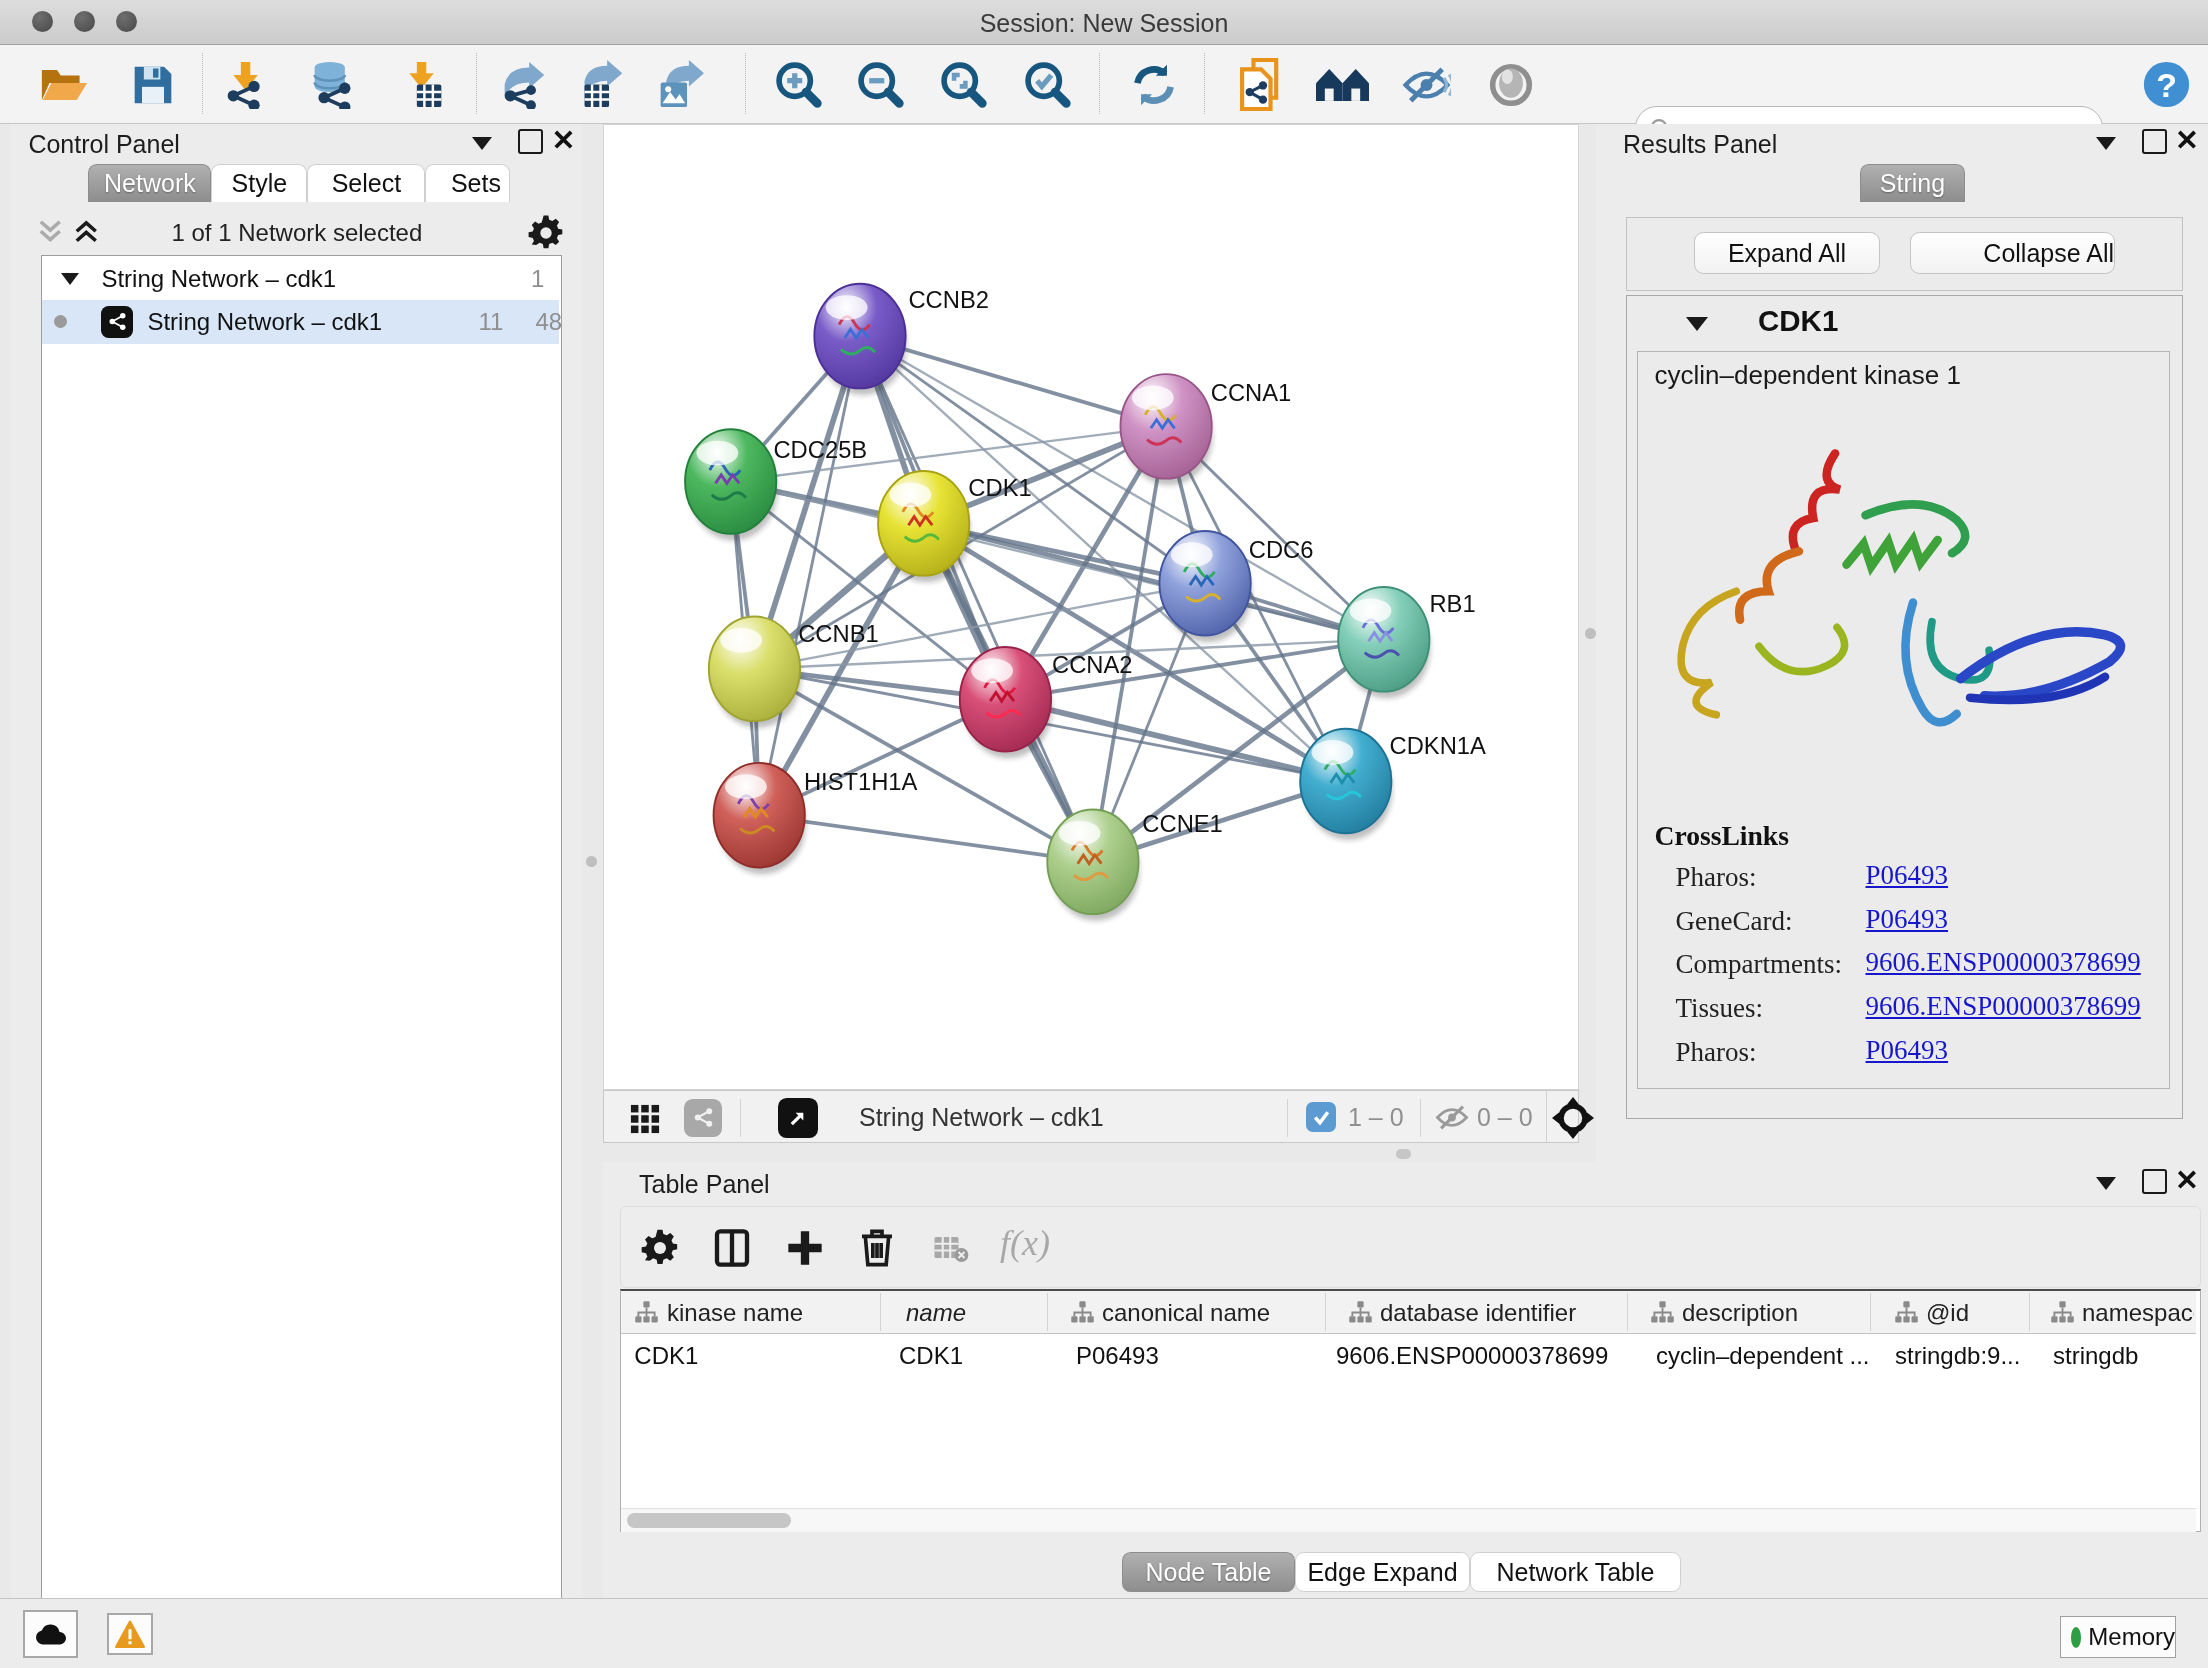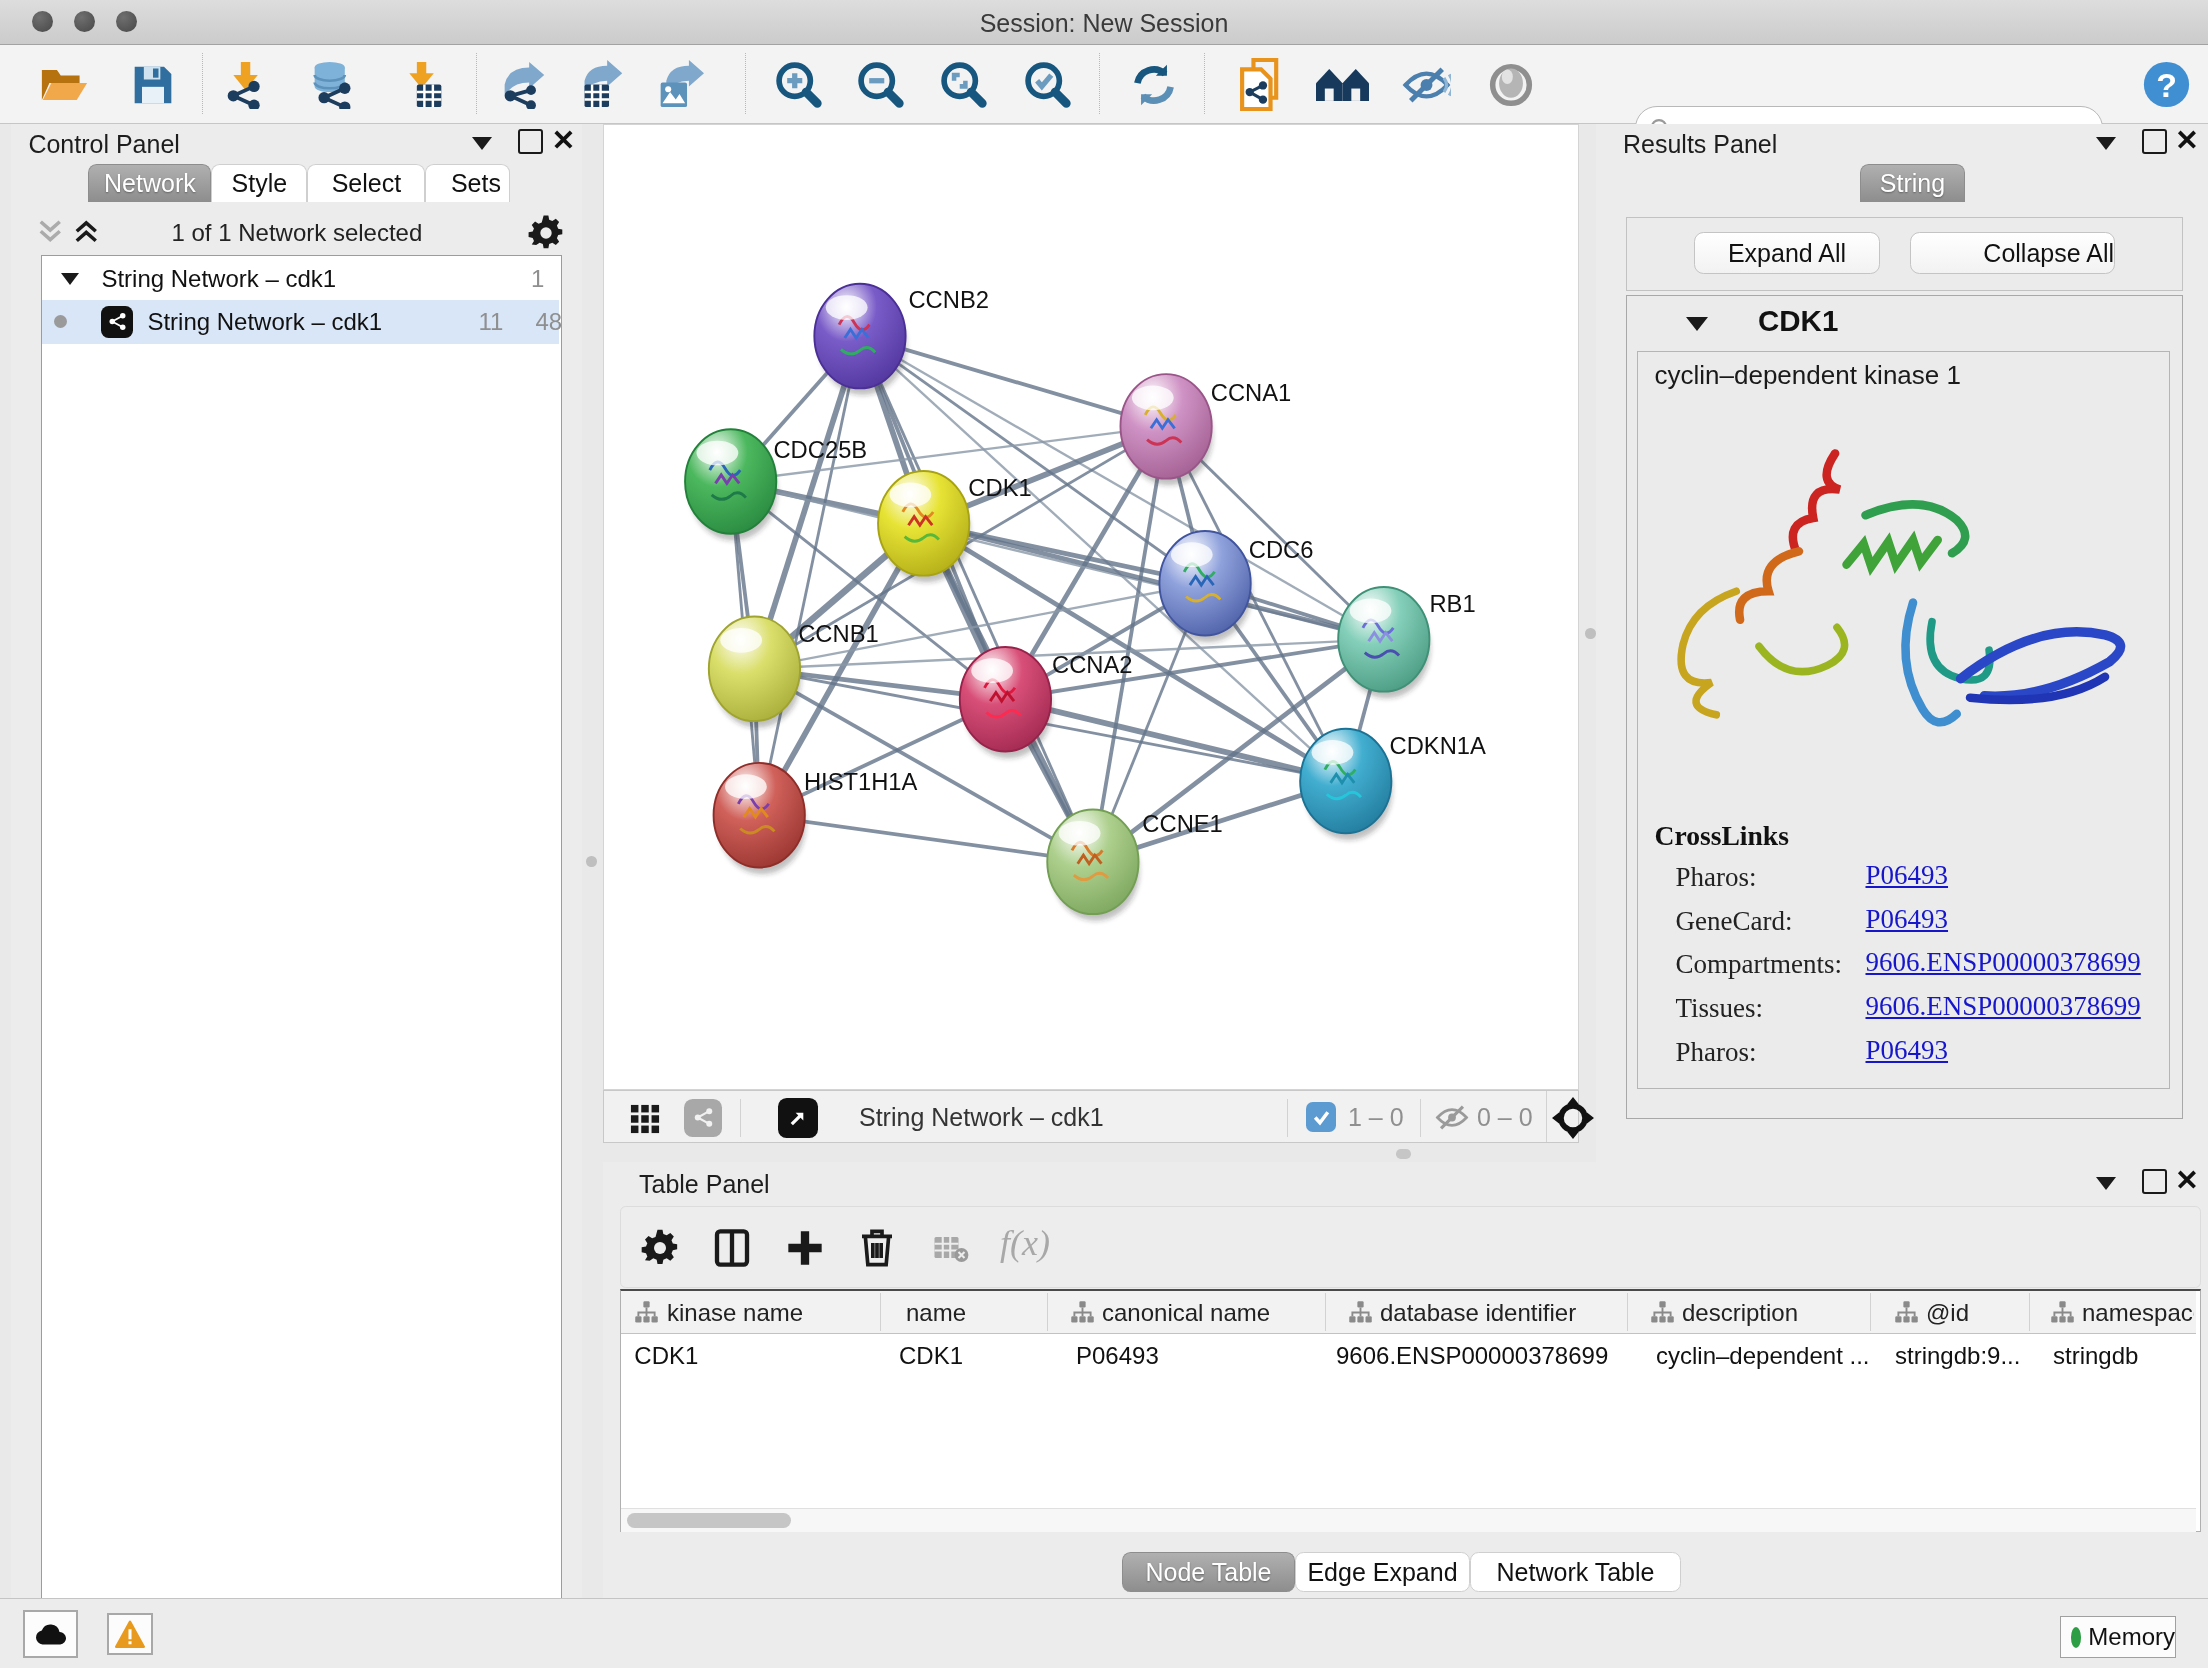--- a/index.html
+++ b/index.html
@@ -643,21 +643,21 @@
       <svg class="abs tree-ico" style="left:13.3px;top:8.6px;" width="25" height="25" viewBox="0 0 20 20">
           <g fill="#8a8a8a">
             <rect x="7.5" y="1" width="5" height="5" rx="1"></rect>
             <rect x="1" y="13" width="5" height="5" rx="1"></rect>
             <rect x="7.5" y="13" width="5" height="5" rx="1"></rect>
             <rect x="14" y="13" width="5" height="5" rx="1"></rect>
           </g>
           <path d="M10 6v4M3.5 13v-3h13v3M10 10v3" stroke="#8a8a8a" stroke-width="1.5" fill="none"></path>
         </svg>
       <div class="abs" style="left:46px;top:7.6px;font-size:24px;color:#222;">kinase name</div>
-      <div class="abs" style="left:285px;top:7.6px;font-size:24px;color:#222;">name</div>
+      <div class="abs" style="left:285px;top:7.6px;font-size:24px;color:#222;font-style:italic;">name</div>
       <svg class="abs" style="left:449px;top:8.6px;" width="25" height="25" viewBox="0 0 20 20">
           <g fill="#8a8a8a">
             <rect x="7.5" y="1" width="5" height="5" rx="1"></rect>
             <rect x="1" y="13" width="5" height="5" rx="1"></rect>
             <rect x="7.5" y="13" width="5" height="5" rx="1"></rect>
             <rect x="14" y="13" width="5" height="5" rx="1"></rect>
           </g>
           <path d="M10 6v4M3.5 13v-3h13v3M10 10v3" stroke="#8a8a8a" stroke-width="1.5" fill="none"></path>
         </svg>
       <div class="abs" style="left:481px;top:7.6px;font-size:24px;color:#222;">canonical name</div>

